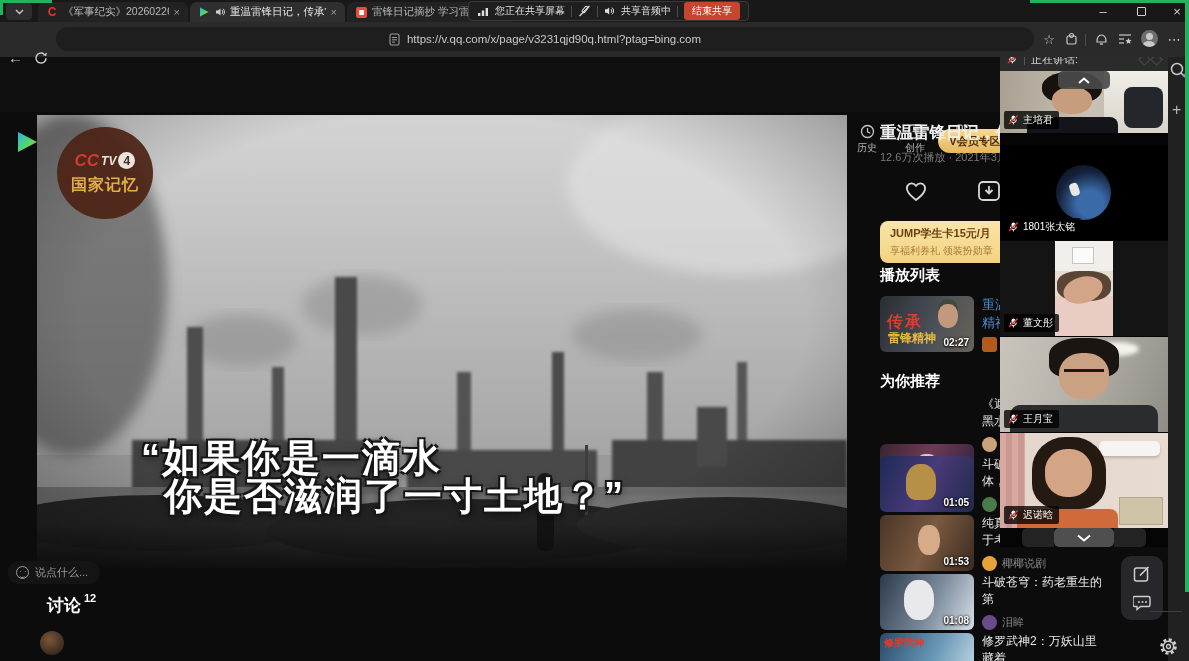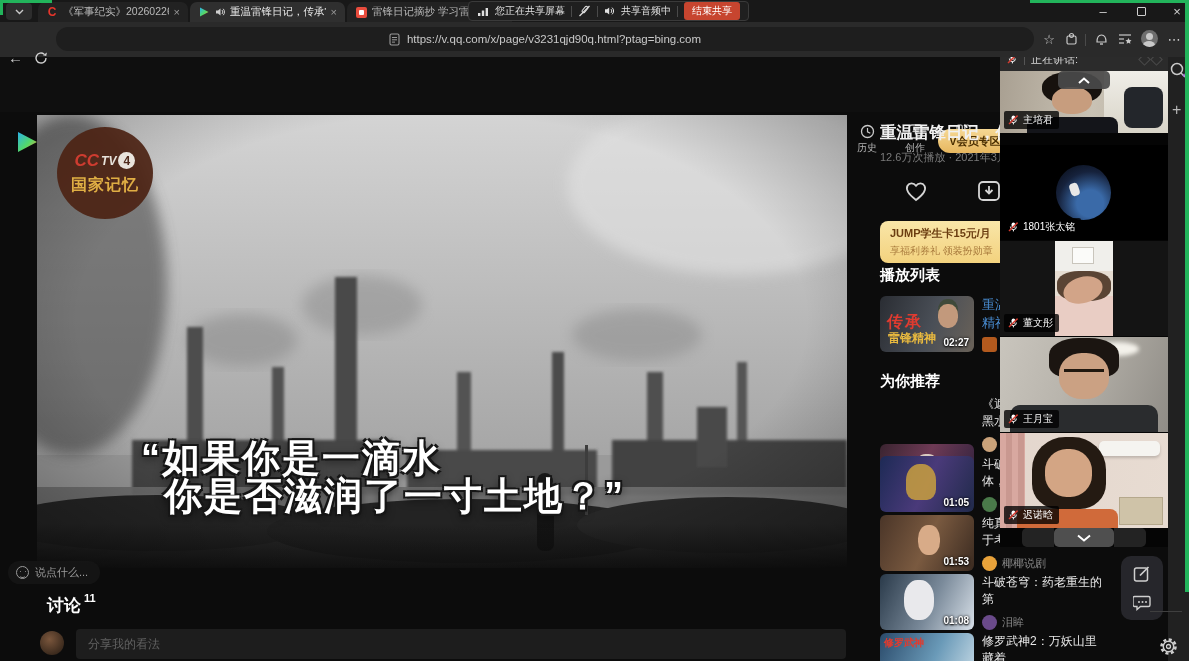--- a/index.html
+++ b/index.html
@@ -448,26 +448,23 @@
     </div>
     <div class="sub" id="sub1">“如果你是一滴水</div>
     <div class="sub" id="sub2">你是否滋润了一寸土地？”</div>
   </div>
   <div id="danmaku">
     <span class="smile"></span>
     <span class="dt">说点什么...</span>
   </div>
 
   <div id="discussion">
-    <span class="dh">讨论</span><span class="dc">11</span>
+    <span class="dh">讨论</span><span class="dc">12</span>
   </div>
   <div id="cmt-avatar" class="abs"></div>
-  <div id="cmt-input">
-    <span class="ph">分享我的看法</span>
-  </div>
 
   <div id="v-title">重温雷锋日记，传承雷</div>
   <div id="v-meta">12.6万次播放 · 2021年3月5日上</div>
   <svg id="act-like" class="abs" width="26" height="24">
     <path d="M13 21 C5 15 2.5 10.5 4.5 6.8 C6.2 3.6 10.6 3.4 13 6.8 C15.4 3.4 19.8 3.6 21.5 6.8 C23.5 10.5 21 15 13 21 Z" fill="none" stroke="#d6d6d6" stroke-width="1.8"></path>
   </svg>
   <svg id="act-dl" class="abs" width="26" height="24">
     <rect x="3" y="3" width="20" height="18" rx="4" fill="none" stroke="#d6d6d6" stroke-width="1.8"></rect>
     <line x1="13" y1="7" x2="13" y2="14" stroke="#d6d6d6" stroke-width="1.8"></line>
     <polyline points="9.5,11 13,14.5 16.5,11" fill="none" stroke="#d6d6d6" stroke-width="1.8"></polyline>

